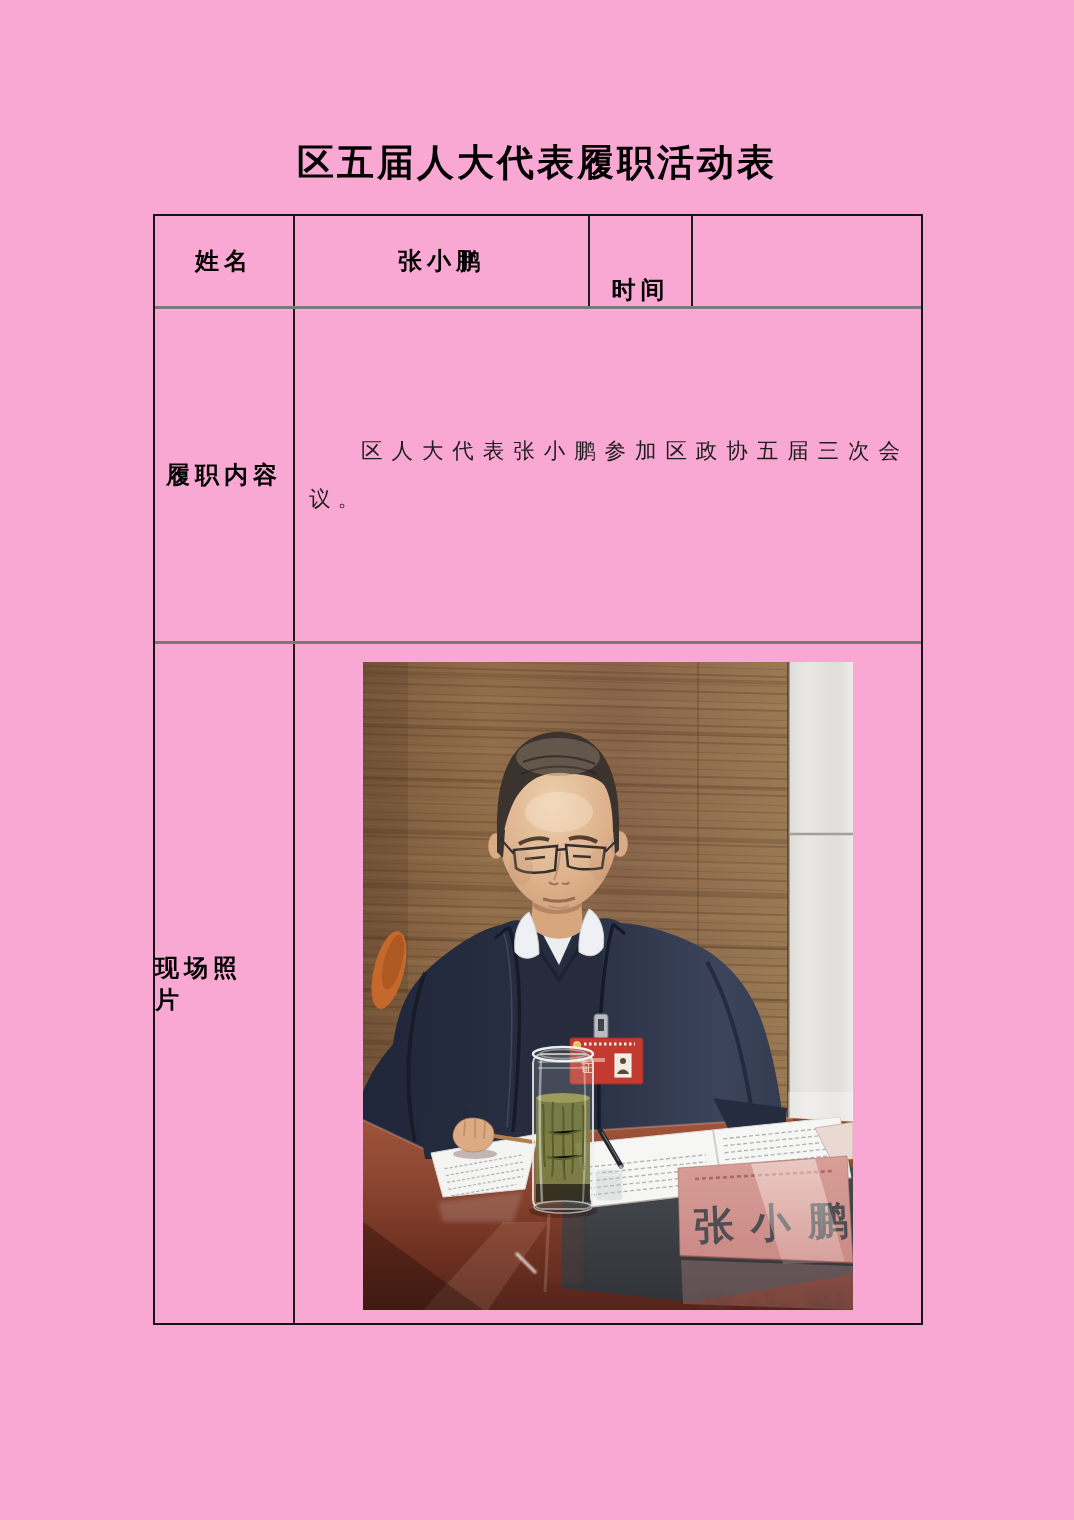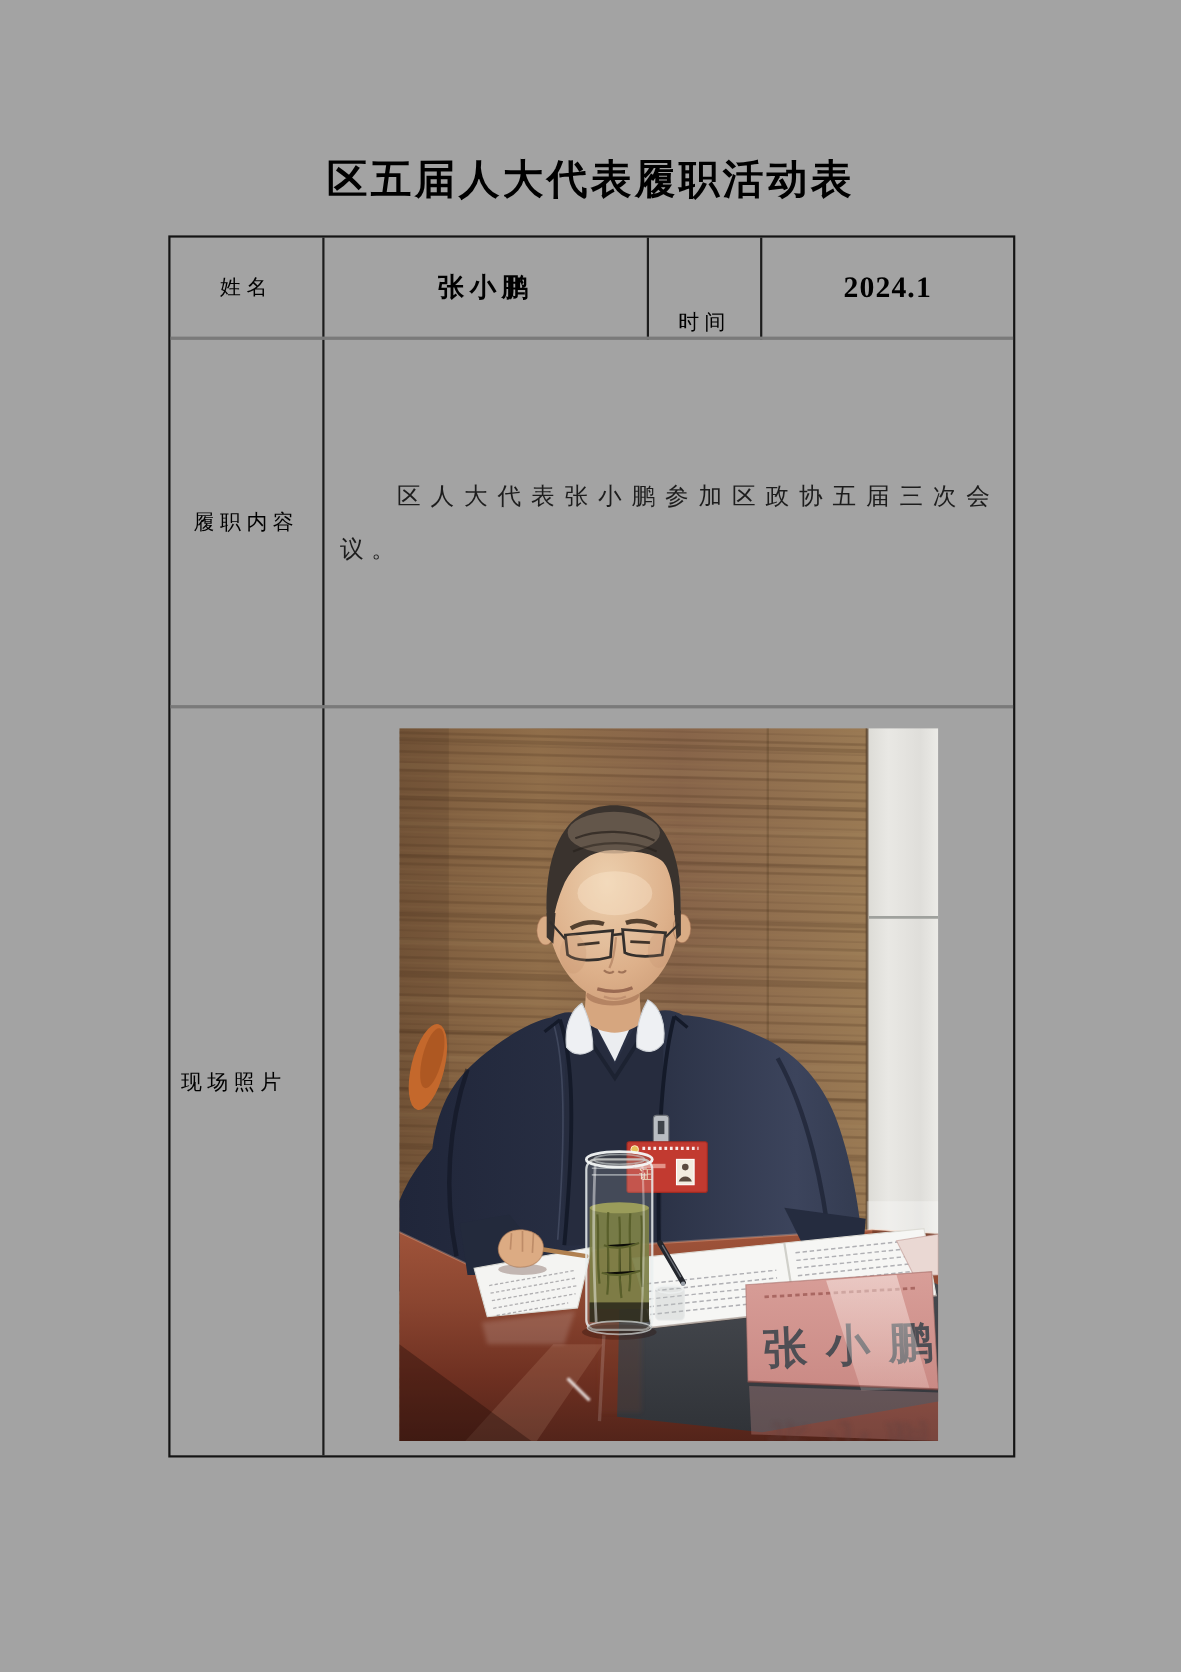--- a/index.html
+++ b/index.html
@@ -1,34 +1,34 @@
 <!DOCTYPE html>
 <html><head>
 <meta charset="utf-8">
 <style>
   html,body{margin:0;padding:0;background:#ffffff;}
   body{width:1074px;height:1520px;position:relative;overflow:hidden;
        font-family:"Liberation Serif","DejaVu Serif",serif;color:#111;}
-  .page{position:absolute;inset:0;background:#a3a3a3;}
+  .page{position:absolute;inset:0;background:#f9a8d4;}
 
   .doc-title{position:absolute;left:0;top:138px;width:1074px;text-align:center;
     font-size:37px;font-weight:700;letter-spacing:3px;color:#000;}
 
   .tbl{position:absolute;left:153px;top:214px;width:770px;height:1111px;
     border:2px solid #141414;box-sizing:border-box;}
   .vline{position:absolute;background:#1c1c1c;width:2px;}
   .v-full{left:138px;top:0;height:100%;}
   .v-r1a{left:433px;top:0;height:93px;}
   .v-r1b{left:536px;top:0;height:93px;}
   .hline{position:absolute;left:0;width:100%;height:3px;background:#7a7a7a;}
   .h1{top:90px;} .h2{top:425px;}
 
   .cell{position:absolute;display:flex;align-items:center;justify-content:center;
     box-sizing:border-box;}
-  .lbl{font-weight:400;font-size:19px;letter-spacing:5px;color:#000;}
+  .lbl{font-weight:700;font-size:24px;letter-spacing:5px;color:#000;}
   .val{font-weight:700;font-size:24px;letter-spacing:5px;color:#000;}
   .num{font-weight:700;font-size:27px;letter-spacing:1px;color:#000;}
 
   .c-name-l{left:0;top:0;width:138px;height:90px;}
   .c-name-v{left:140px;top:0;width:293px;height:90px;}
   .c-time-l{left:435px;top:0;width:101px;height:90px;align-items:flex-end;}
   .c-time-v{left:538px;top:0;width:228px;height:90px;}
   .c-cont-l{left:0;top:93px;width:138px;height:332px;}
   .c-cont-v{left:140px;top:93px;width:626px;height:332px;padding:0 14px;
     align-items:center;justify-content:flex-start;}
@@ -55,23 +55,20 @@
     <div class="hline h2"></div>
 
     <div class="cell c-name-l">
       <span class="lbl">姓名</span>
     </div>
     <div class="cell c-name-v">
       <span class="val">张小鹏</span>
     </div>
     <div class="cell c-time-l">
       <span class="lbl">时间</span>
-    </div>
-    <div class="cell c-time-v">
-      <span class="num">2024.1</span>
     </div>
 
     <div class="cell c-cont-v">
       <p class="content-text">区人大代表张小鹏参加区政协五届三次会议。</p>
     </div>
     <div class="cell c-cont-l">
       <span class="lbl">履职内容</span>
     </div>
 
     <div class="cell c-photo-l">

